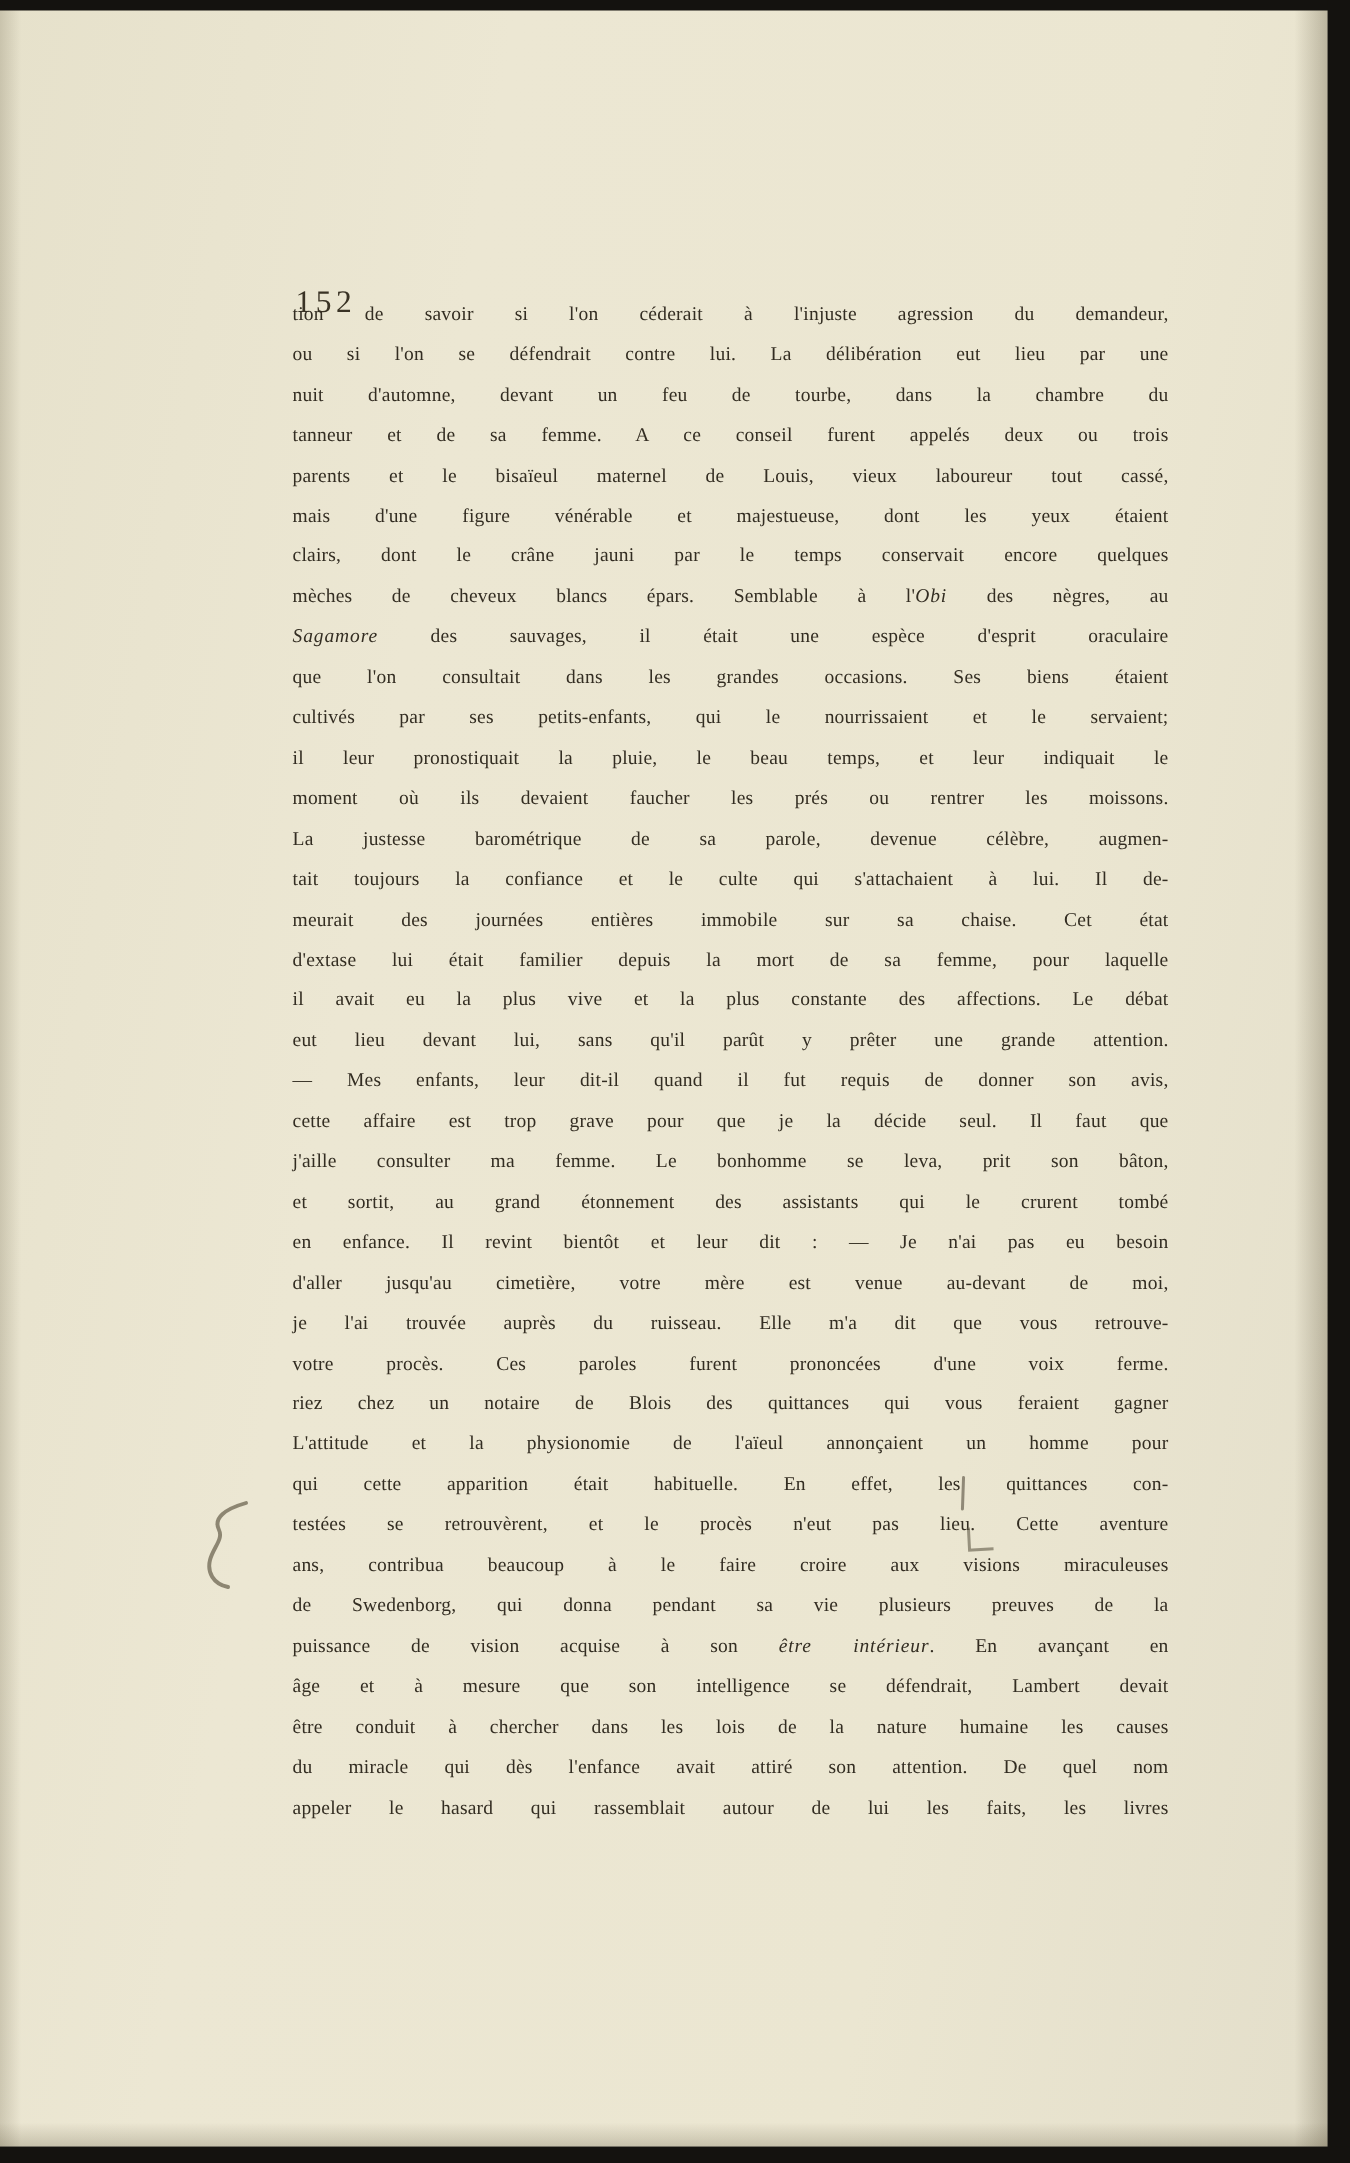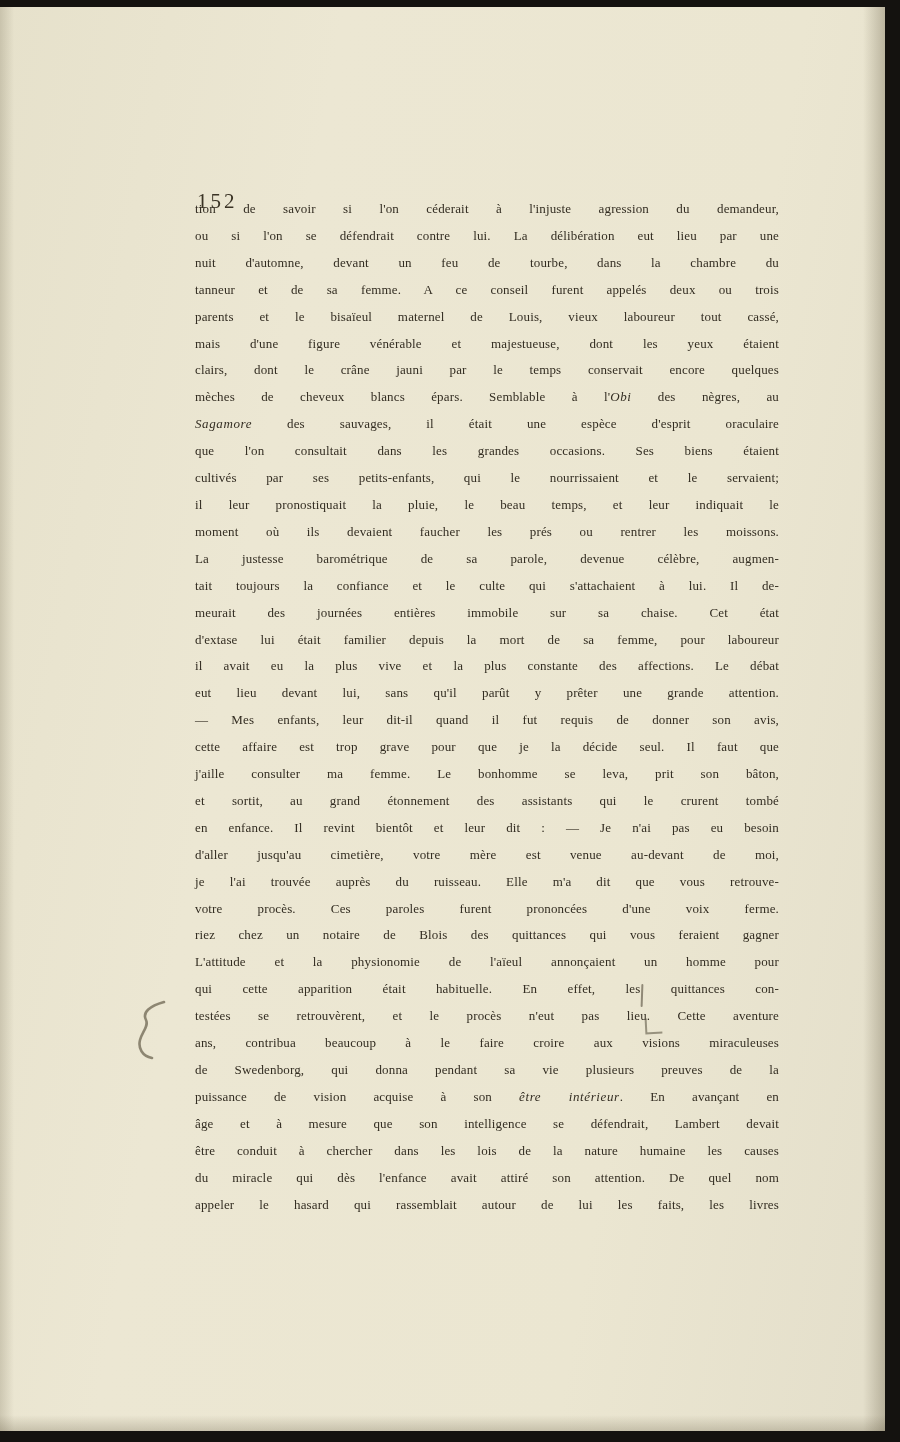--- a/index.html
+++ b/index.html
@@ -102,21 +102,21 @@
       <div class="line"><span>clairs, dont le crâne jauni par le temps conservait encore quelques</span></div>
       <div class="line"><span>mèches de cheveux blancs épars. Semblable à l'</span><i>Obi</i><span> des nègres, au</span></div>
       <div class="line"><i>Sagamore</i><span> des sauvages, il était une espèce d'esprit oraculaire</span></div>
       <div class="line"><span>que l'on consultait dans les grandes occasions. Ses biens étaient</span></div>
       <div class="line"><span>cultivés par ses petits-enfants, qui le nourrissaient et le servaient;</span></div>
       <div class="line"><span>il leur pronostiquait la pluie, le beau temps, et leur indiquait le</span></div>
       <div class="line"><span>moment où ils devaient faucher les prés ou rentrer les moissons.</span></div>
       <div class="line"><span>La justesse barométrique de sa parole, devenue célèbre, augmen-</span></div>
       <div class="line"><span>tait toujours la confiance et le culte qui s'attachaient à lui. Il de-</span></div>
       <div class="line"><span>meurait des journées entières immobile sur sa chaise. Cet état</span></div>
-      <div class="line"><span>d'extase lui était familier depuis la mort de sa femme, pour laboureur</span></div>
+      <div class="line"><span>d'extase lui était familier depuis la mort de sa femme, pour laquelle</span></div>
       <div class="line"><span>il avait eu la plus vive et la plus constante des affections. Le débat</span></div>
       <div class="line"><span>eut lieu devant lui, sans qu'il parût y prêter une grande attention.</span></div>
       <div class="line"><span>— Mes enfants, leur dit-il quand il fut requis de donner son avis,</span></div>
       <div class="line"><span>cette affaire est trop grave pour que je la décide seul. Il faut que</span></div>
       <div class="line"><span>j'aille consulter ma femme. Le bonhomme se leva, prit son bâton,</span></div>
       <div class="line"><span>et sortit, au grand étonnement des assistants qui le crurent tombé</span></div>
       <div class="line"><span>en enfance. Il revint bientôt et leur dit : — Je n'ai pas eu besoin</span></div>
       <div class="line"><span>d'aller jusqu'au cimetière, votre mère est venue au-devant de moi,</span></div>
       <div class="line"><span>je l'ai trouvée auprès du ruisseau. Elle m'a dit que vous retrouve-</span></div>
       <div class="line"><span>votre procès. Ces paroles furent prononcées d'une voix ferme.</span></div>

